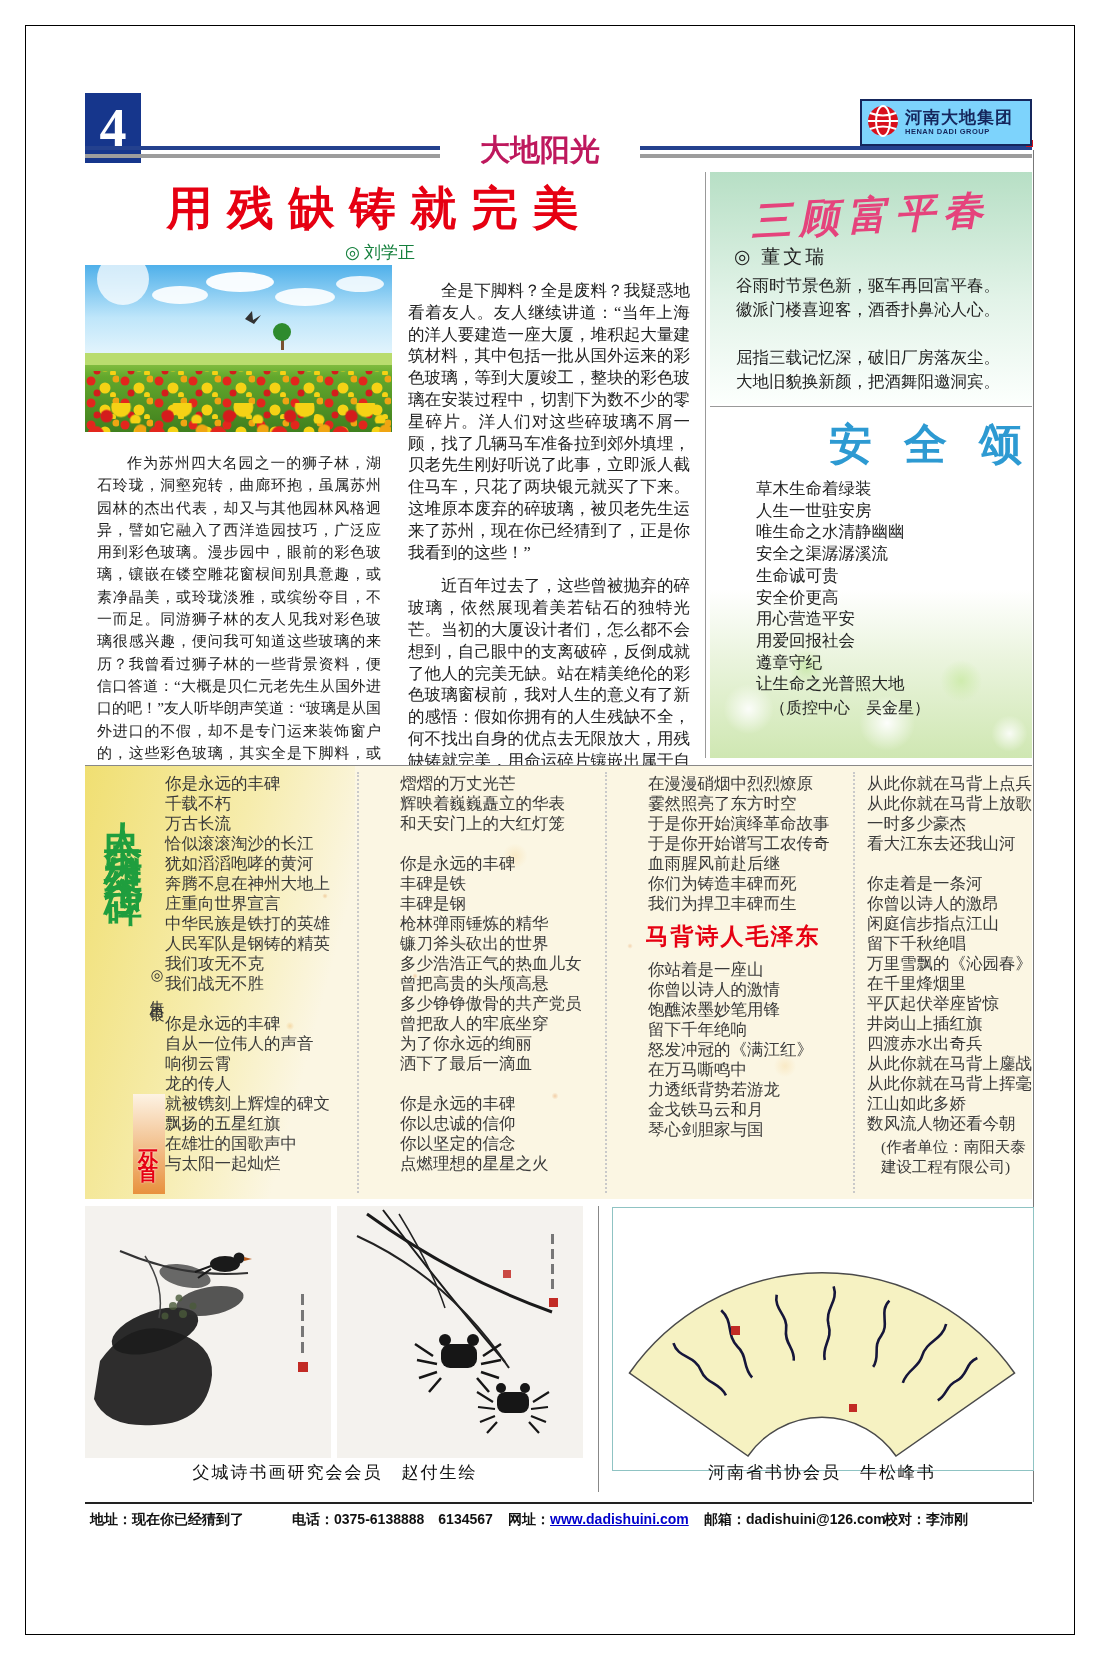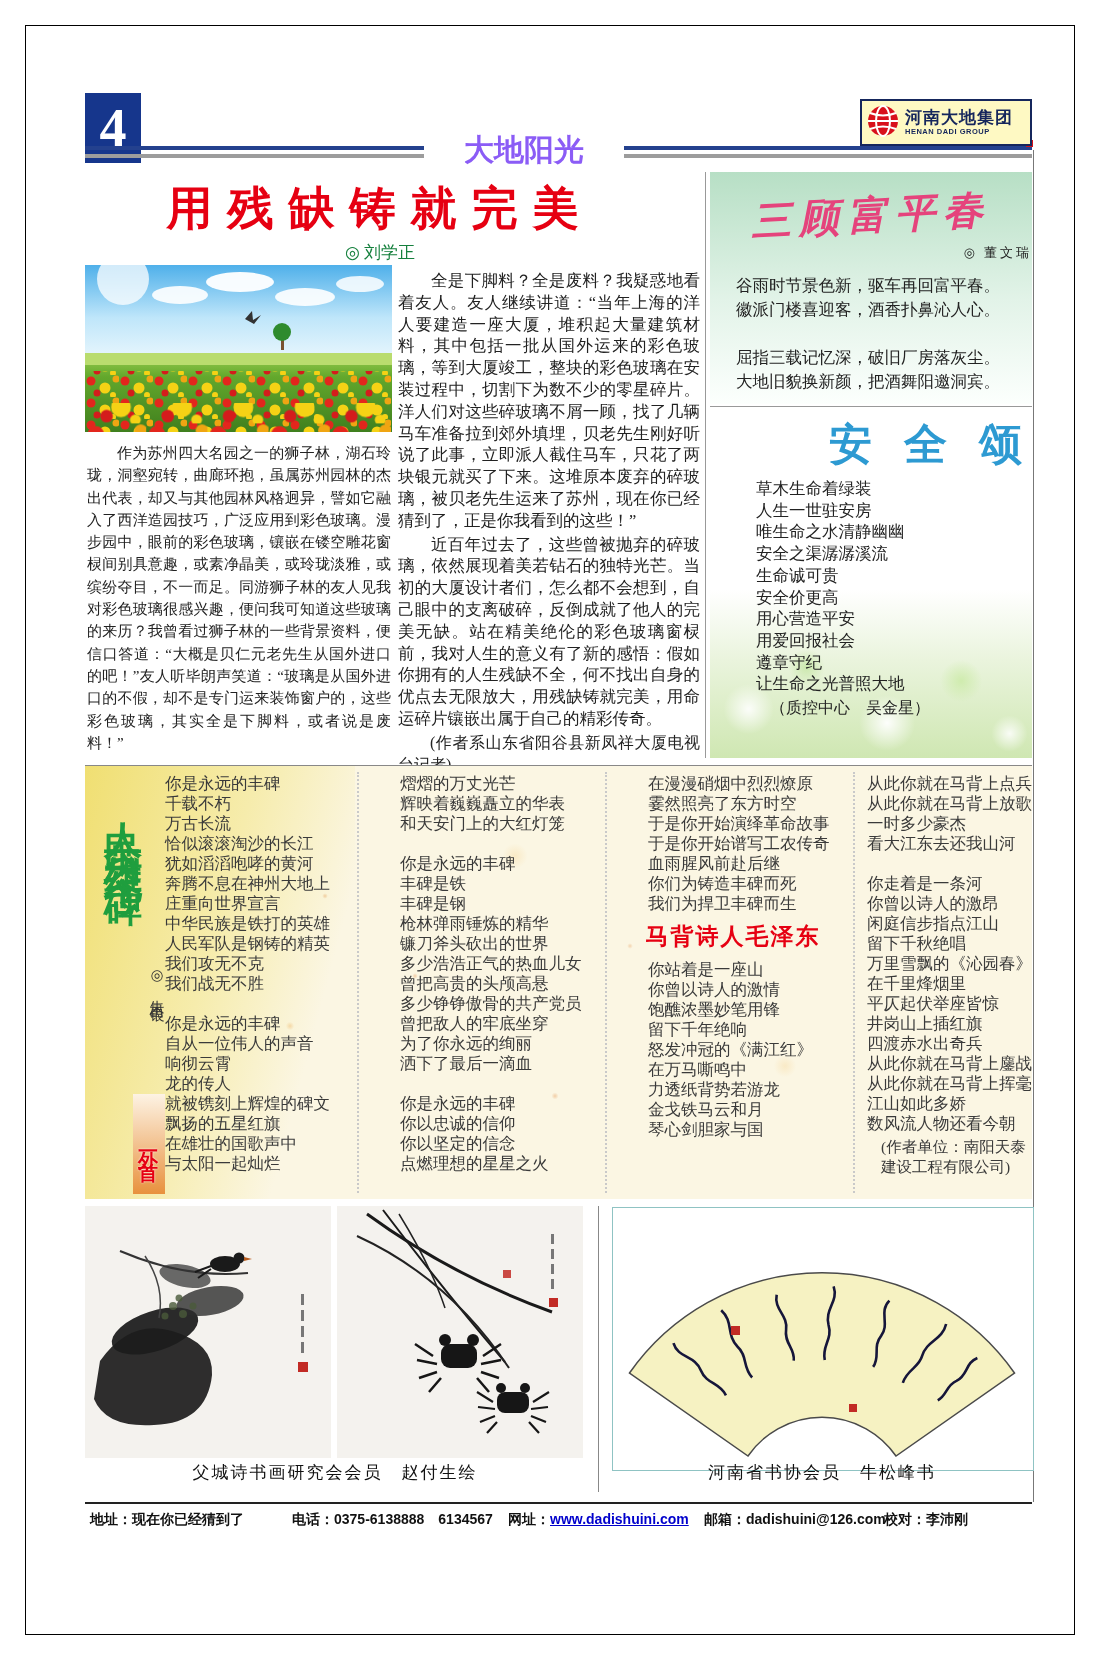--- a/index.html
+++ b/index.html
@@ -7,45 +7,45 @@
         font-family:"Liberation Serif","DejaVu Serif",serif;color:#222;}
   .abs{position:absolute;}
   .frame{left:25px;top:25px;width:1048px;height:1608px;border:1px solid #000;}
   .right-rule{left:1033px;top:150px;width:1px;height:1352px;background:#777;}
 
   
   .pagenum{left:85px;top:93px;width:56px;height:70px;background:#16368c;color:#fff;
            font-family:"Liberation Serif",serif;font-weight:bold;font-size:54px;line-height:70px;text-align:center;}
   .rule-blue{left:85px;top:146px;width:947px;height:4px;background:#24418e;}
   .rule-gray{left:85px;top:154px;width:947px;height:4px;background:#9c9c9c;}
-  .banner{left:424px;top:128px;width:200px;text-align:center;background:#fff;z-index:3;
-          color:#8b5cf6;font-family:"Liberation Sans","DejaVu Sans",sans-serif;font-weight:bold;font-size:30px;padding:2px 0;}
-  .logo{left:860px;top:99px;width:172px;height:47px;border:2px solid #15265c;background:#fef9c3;
+  .banner{left:440px;top:128px;width:200px;text-align:center;background:#fff;z-index:3;
+          color:#be185d;font-family:"Liberation Sans","DejaVu Sans",sans-serif;font-weight:bold;font-size:30px;padding:2px 0;}
+  .logo{left:860px;top:99px;width:172px;height:47px;border:2px solid #15265c;background:#7dd3fc;
         display:flex;align-items:center;gap:5px;padding:0 4px;box-sizing:border-box;z-index:3;}
   .logo-cn{font-family:"Liberation Sans","DejaVu Sans",sans-serif;font-weight:bold;font-size:17px;color:#15265c;letter-spacing:1px;line-height:1.1;}
   .logo-en{font-family:"Liberation Sans","DejaVu Sans",sans-serif;font-weight:bold;font-size:7.5px;color:#15265c;letter-spacing:.5px;}
   .logo-dot{left:1026px;top:140px;width:7px;height:7px;background:#d0111b;}
 
   
   .art-title{left:110px;top:178px;width:540px;text-align:center;color:#e60012;
              font-weight:bold;font-size:46px;letter-spacing:15px;}
   .art-author{left:110px;top:241px;width:540px;text-align:center;font-size:17px;color:#15803d;}
   .photo{left:85px;top:265px;width:307px;height:167px;}
   .colL{left:85px;top:440px;width:308px;font-size:15px;line-height:22.3px;text-align:justify;}
   .colR{left:396px;top:268px;width:306px;font-size:16.5px;line-height:21.8px;text-align:justify;}
-  .colR p,.colL p{margin:2px;text-indent:2em;}
+  .colR p,.colL p{margin:12px;text-indent:2em;}
   .attr{font-size:16px;}
   .vdiv{left:705px;top:172px;width:1px;height:586px;background:#999;}
 
   
   .spring{left:710px;top:172px;width:322px;height:232px;
           background:linear-gradient(to bottom,#b7dfc5 0%,#e2f3e8 55%,#fcfffd 100%);}
   .spring-title{left:0;top:16px;width:100%;text-align:center;color:#e5437c;font-weight:bold;
                 font-size:40px;letter-spacing:8px;font-style:italic;transform:rotate(-3deg);}
-  .spring-author{left:0;top:72px;width:100%;text-align:right;font-size:13px;letter-spacing:3px;}
+  .spring-author{left:0;top:72px;width:100%;text-align:left;font-size:19px;letter-spacing:3px;padding-left:24px;}
   .spring-lines{left:26px;top:102px;font-size:16.5px;line-height:24px;}
   .hr1{left:710px;top:406px;width:322px;height:1px;background:#999;}
 
   
   .safety{left:710px;top:408px;width:322px;height:350px;
      background:
        radial-gradient(circle 36px at 12% 86%, rgba(255,255,255,.9), rgba(255,255,255,0) 70%),
        radial-gradient(circle 26px at 30% 74%, rgba(198,230,165,.85), rgba(198,230,165,0) 70%),
        radial-gradient(circle 40px at 55% 90%, rgba(255,255,255,.95), rgba(255,255,255,0) 70%),
        radial-gradient(circle 30px at 78% 78%, rgba(205,235,170,.9), rgba(205,235,170,0) 70%),

